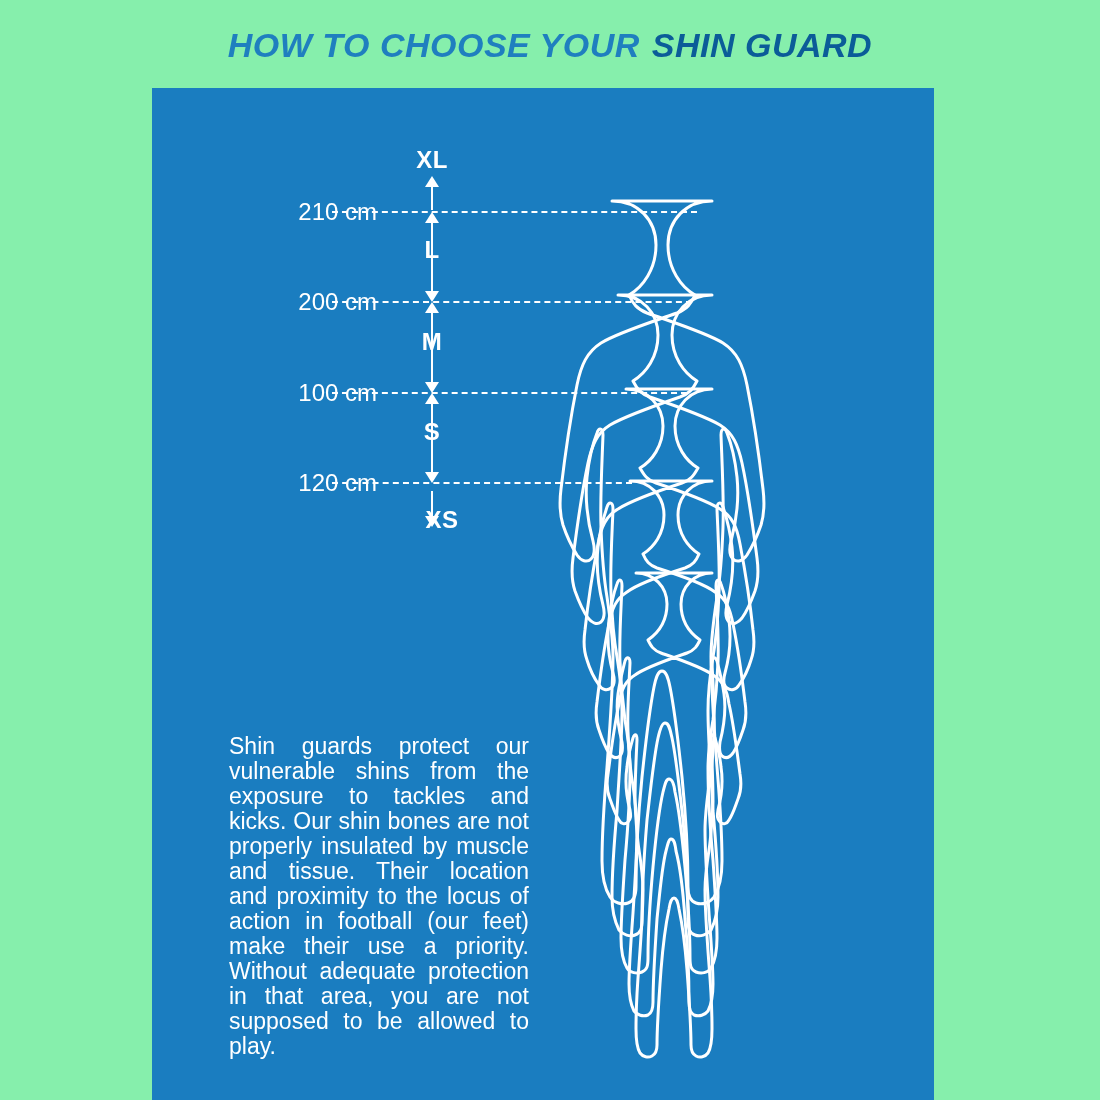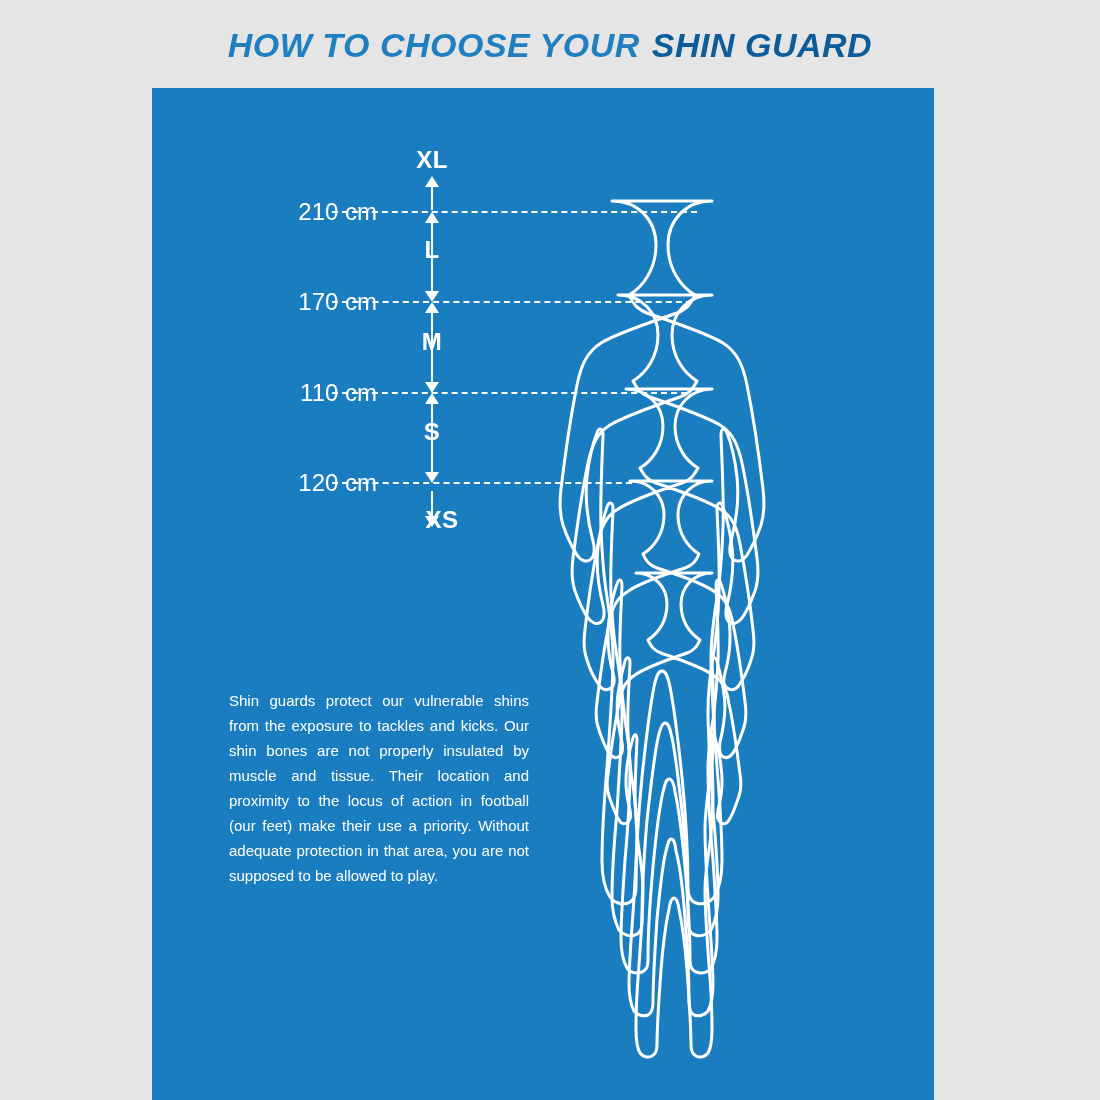--- a/index.html
+++ b/index.html
@@ -10,21 +10,21 @@
   body {
     width: 1100px;
     height: 1100px;
     font-family: "Liberation Sans", sans-serif;
     overflow: hidden;
   }
   .page {
     position: relative;
     width: 1100px;
     height: 1100px;
-    background: #e5e5e5;
+    background: #86efac;
   }
 
   
   .title {
     position: absolute;
     top: 26px;
     left: 0;
     width: 1100px;
     text-align: center;
     white-space: nowrap;
@@ -98,24 +98,24 @@
     border-left: 7px solid transparent;
     border-right: 7px solid transparent;
   }
   .arrow-up { border-bottom: 11px solid #ffffff; }
   .arrow-down { border-top: 11px solid #ffffff; }
 
   
   .bodytext {
     position: absolute;
     left: 77px;
-    top: 600px;
+    top: 646px;
     width: 300px;
     color: #ffffff;
-    font-size: 15px;
+    font-size: 23px;
     line-height: 25px;
     text-align: justify;
   }
   .bodytext p { margin: 0; }
   .bodytext p + p { margin-top: 0px; }
 
   
   .figures {
     position: absolute;
     left: 360px;
@@ -138,22 +138,22 @@
 
     <div class="scale">
 
       <div class="size-label" style="left:235px; top:58px;">XL</div>
       <div class="size-label" style="left:235px; top:148px;">L</div>
       <div class="size-label" style="left:235px; top:240px;">M</div>
       <div class="size-label" style="left:235px; top:330px;">S</div>
       <div class="size-label" style="left:245px; top:418px;">XS</div>
 
       <div class="height-label" style="left:65px; top:110px;">210 cm</div>
-      <div class="height-label" style="left:65px; top:200px;">170 cm</div>
-      <div class="height-label" style="left:65px; top:291px;">110 cm</div>
+      <div class="height-label" style="left:65px; top:200px;">200 cm</div>
+      <div class="height-label" style="left:65px; top:291px;">100 cm</div>
       <div class="height-label" style="left:65px; top:381px;">120 cm</div>
 
       <div class="dash-line" style="left:180px; top:123px; width:365px;"></div>
       <div class="dash-line" style="left:180px; top:213px; width:360px;"></div>
       <div class="dash-line" style="left:180px; top:304px; width:355px;"></div>
       <div class="dash-line" style="left:180px; top:394px; width:300px;"></div>
 
       <div class="vbar" style="left:279px; top:96px; height:26px;"></div>
       <div class="arrow-up" style="left:273px; top:88px;"></div>
 

